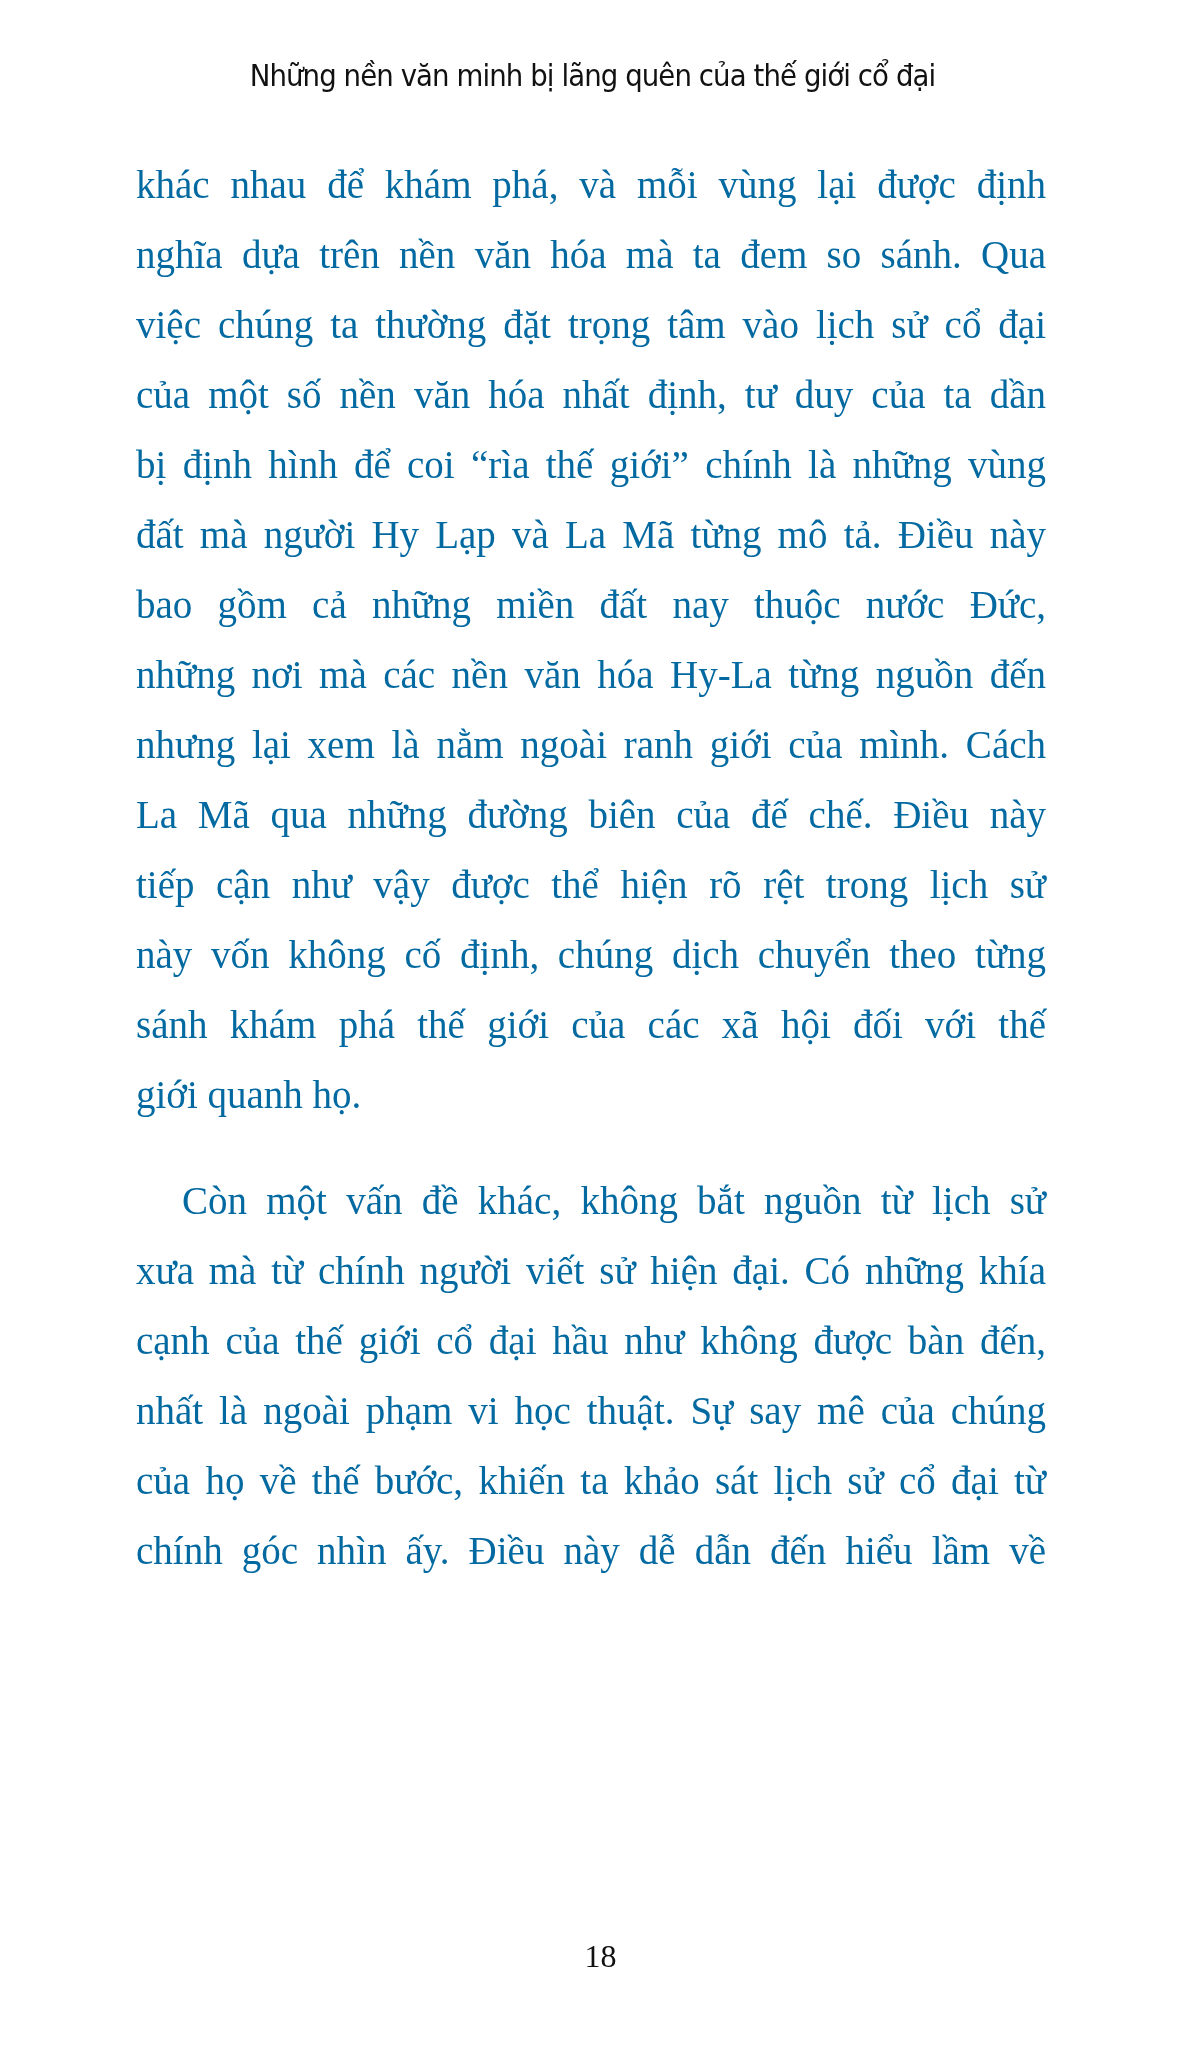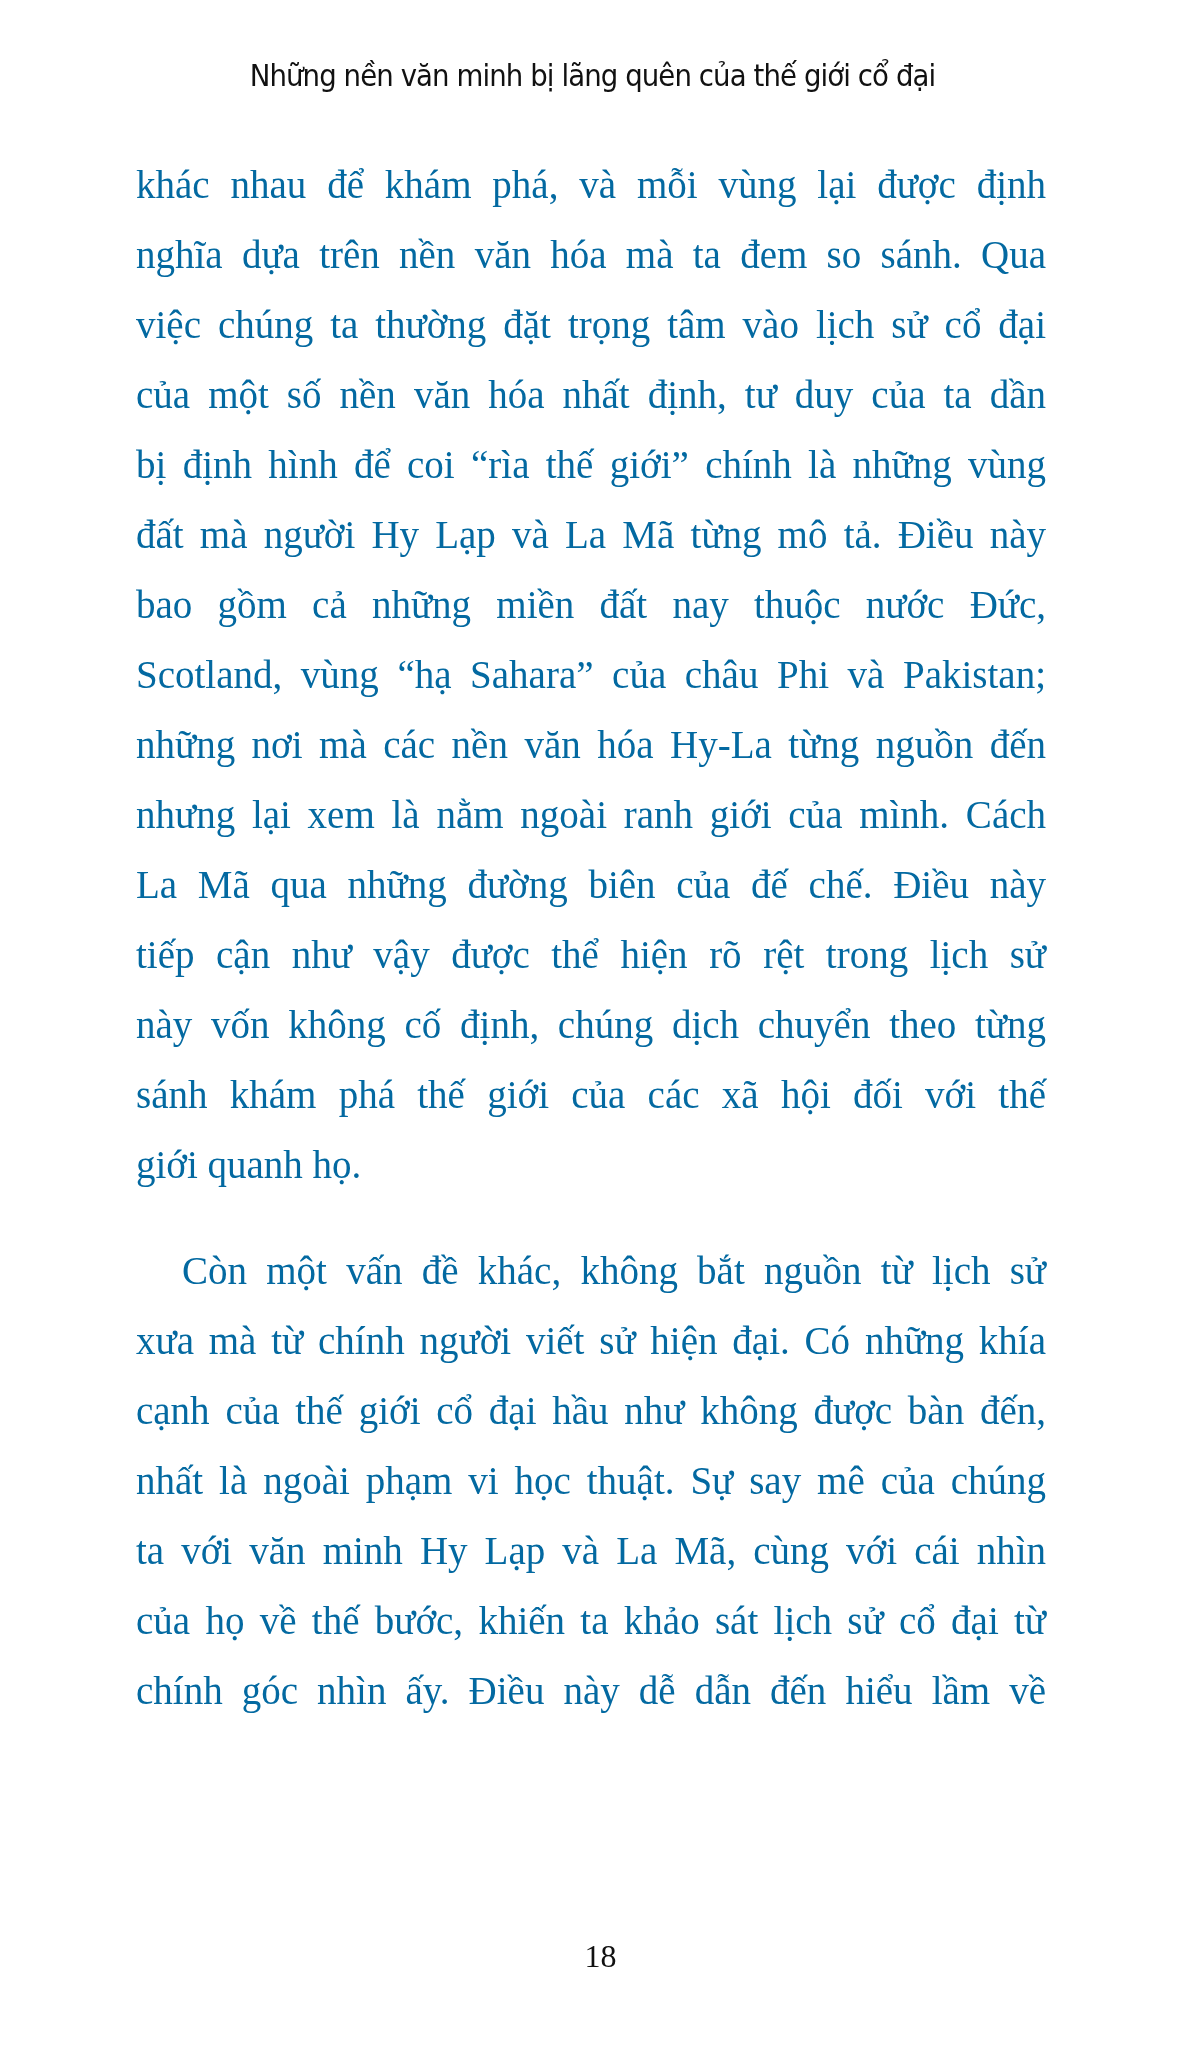--- a/index.html
+++ b/index.html
@@ -71,34 +71,32 @@
 
 <div class="body-text">
   <div>
     <span class="line">khác nhau để khám phá, và mỗi vùng lại được định</span>
     <span class="line">nghĩa dựa trên nền văn hóa mà ta đem so sánh. Qua</span>
     <span class="line">việc chúng ta thường đặt trọng tâm vào lịch sử cổ đại</span>
     <span class="line">của một số nền văn hóa nhất định, tư duy của ta dần</span>
     <span class="line">bị định hình để coi “rìa thế giới” chính là những vùng</span>
     <span class="line">đất mà người Hy Lạp và La Mã từng mô tả. Điều này</span>
     <span class="line">bao gồm cả những miền đất nay thuộc nước Đức,</span>
-    <span class="line">Scotland, vùng “hạ Sahara” của châu Phi và Pakistan;</span>
     <span class="line">những nơi mà các nền văn hóa Hy-La từng nguồn đến</span>
     <span class="line">nhưng lại xem là nằm ngoài ranh giới của mình. Cách</span>
     <span class="line">La Mã qua những đường biên của đế chế. Điều này</span>
     <span class="line">tiếp cận như vậy được thể hiện rõ rệt trong lịch sử</span>
     <span class="line">này vốn không cố định, chúng dịch chuyển theo từng</span>
     <span class="line">sánh khám phá thế giới của các xã hội đối với thế</span>
     <span class="line last">giới quanh họ.</span>
   </div>
   <div class="para-gap"></div>
   <div>
     <span class="line indent">Còn một vấn đề khác, không bắt nguồn từ lịch sử</span>
     <span class="line">xưa mà từ chính người viết sử hiện đại. Có những khía</span>
     <span class="line">cạnh của thế giới cổ đại hầu như không được bàn đến,</span>
     <span class="line">nhất là ngoài phạm vi học thuật. Sự say mê của chúng</span>
-    <span class="line">ta với văn minh Hy Lạp và La Mã, cùng với cái nhìn</span>
     <span class="line">của họ về thế bước, khiến ta khảo sát lịch sử cổ đại từ</span>
     <span class="line">chính góc nhìn ấy. Điều này dễ dẫn đến hiểu lầm về</span>
   </div>
 </div>
 
 <div class="page-number">18</div>
 
 </body></html>

